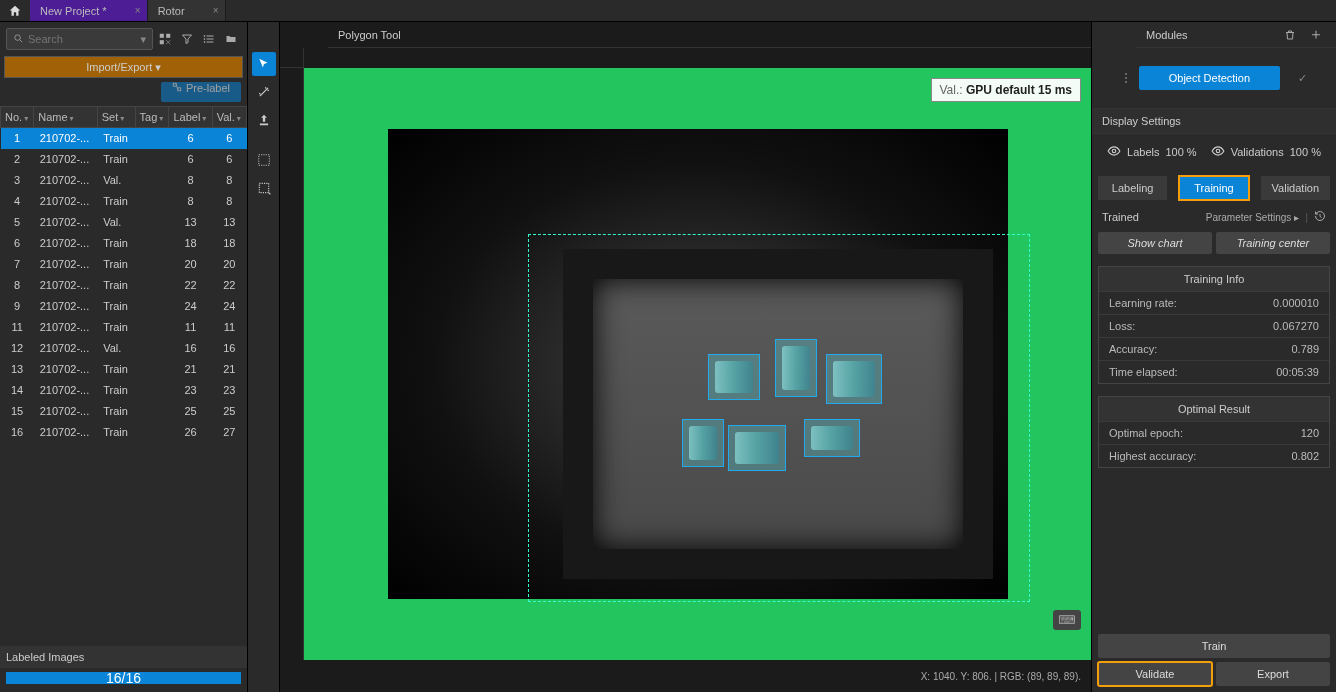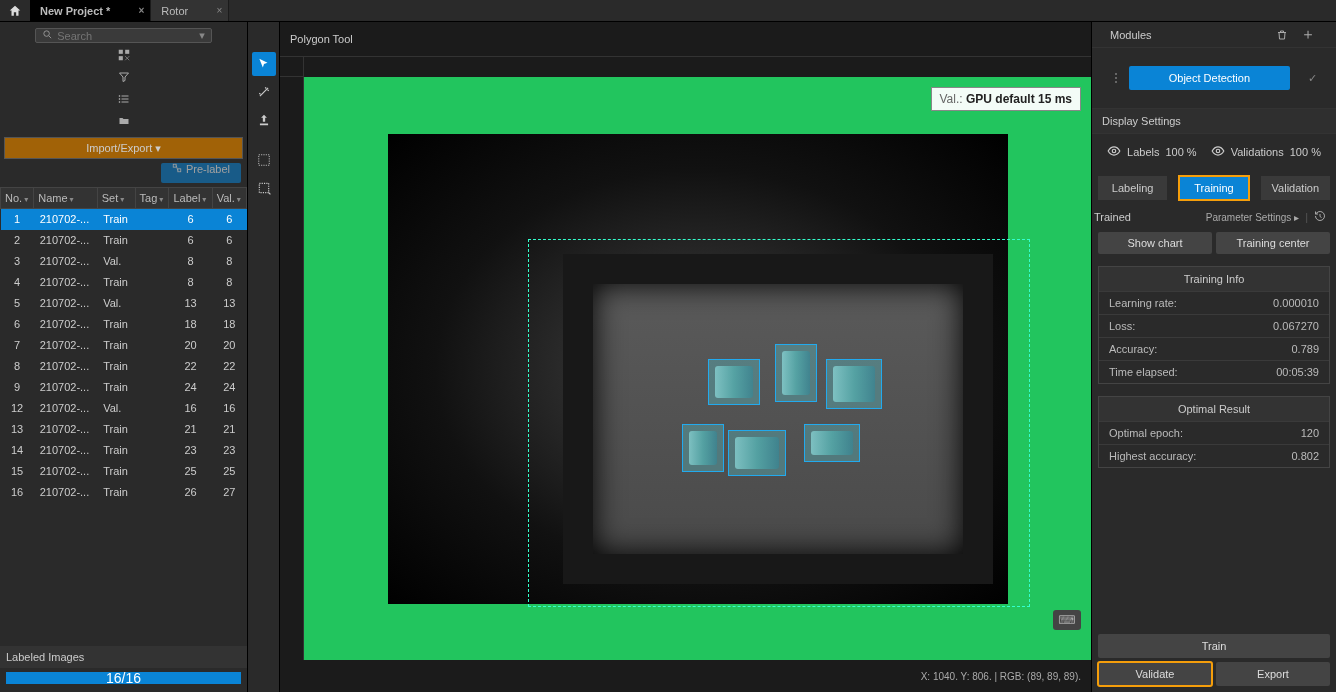--- a/index.html
+++ b/index.html
@@ -1,24 +1,24 @@
 <!DOCTYPE html>
 <html><head>
 <meta charset="utf-8">
 <style>
 * { margin: 0; padding: 0; box-sizing: border-box; font-family: "Segoe UI", Arial, sans-serif; }
 body { background: #1b1b1b; color: #ccc; font-size: 11px; width: 1336px; height: 692px; overflow: hidden; display: flex; flex-direction: column; }
 .top-bar { height: 22px; background: #2a2a2a; display: flex; align-items: center; border-bottom: 1px solid #000; }
 .home-icon { width: 30px; display: flex; justify-content: center; align-items: center; color: #ddd; cursor: pointer; }
 .tab { padding: 0 40px 0 10px; height: 100%; display: flex; align-items: center; color: #bbb; background: #333; border-right: 1px solid #1b1b1b; position: relative; cursor: pointer; }
-.tab.active { background: #000000; font-weight: bold; }
+.tab.active { background: #4c1d95; }
 .tab .close { position: absolute; right: 6px; color: #888; font-size: 10px; }
 .main-row { flex: 1; display: flex; min-height: 0; }
 .left-panel { width: 248px; background: #2a2a2a; display: flex; flex-direction: column; border-right: 1px solid #000; }
-.search-bar { padding: 6px; display: flex; gap: 2px; align-items: center; flex-direction: column; }
+.search-bar { padding: 6px; display: flex; gap: 2px; align-items: center; }
 .search-input-wrap { flex: 1; display: flex; align-items: center; background: #3a3a3a; border: 1px solid #555; border-radius: 2px; height: 22px; padding: 0 6px; }
 .search-input-wrap input { background: transparent; border: none; color: #ccc; font-size: 11px; width: 100%; outline: none; }
 .icon-btn { width: 20px; height: 20px; display: flex; justify-content: center; align-items: center; cursor: pointer; color: #aaa; }
 .import-export-bar { height: 22px; background: #a16207; display: flex; justify-content: center; align-items: center; cursor: pointer; margin: 0 4px 4px 4px; border: 1px solid #555; }
 .prelabel-btn { display: flex; align-items: flex-start; justify-content: center; height: 20px; background: #0a84d6; color: #fff; border-radius: 2px; cursor: pointer; margin: 0 6px 4px auto; width: 80px; opacity: 0.55; gap: 4px; }
 .table-wrap { flex: 1; overflow: auto; }
 table.data-table { width: 100%; border-collapse: collapse; }
 .data-table th { background: #333; color: #bbb; font-weight: normal; padding: 4px 4px; border: 1px solid #444; text-align: left; }
 .data-table th .sort { font-size: 8px; margin-left: 2px; color: #888; }
 .data-table td { padding: 4px 6px; border-bottom: 1px solid transparent; text-align: left; }
@@ -26,54 +26,54 @@
 .data-table td.num-col { text-align: center; }
 .status-bar { height: 22px; background: #333; display: flex; align-items: center; padding: 0 6px; color: #ccc; }
 .progress-wrap { padding: 4px 6px 8px 6px; }
 .progress-bar { background: #444; height: 12px; position: relative; }
 .progress-fill { background: #0a84d6; height: 100%; width: 100%; }
 .progress-text { position: absolute; inset: 0; display: flex; justify-content: center; align-items: center; color: #fff; font-size: 14px; }
 .tool-panel { width: 32px; background: #2a2a2a; display: flex; flex-direction: column; align-items: center; gap: 4px; padding-top: 30px; border-right: 1px solid #000; }
 .tool-btn { width: 24px; height: 24px; display: flex; justify-content: center; align-items: center; cursor: pointer; color: #ccc; border-radius: 2px; }
 .tool-btn.active { background: #0a84d6; color: #fff; }
 .canvas-area { flex: 1; display: flex; flex-direction: column; background: #1b1b1b; position: relative; }
-.canvas-title { height: 35px; display: flex; align-items: center; padding: 0 10px; color: #ccc; border-bottom: 1px solid #333; }
+.canvas-title { height: 26px; display: flex; align-items: center; padding: 0 10px; color: #ccc; border-bottom: 1px solid #333; margin-left: 48px; }
 .ruler-corner { width: 24px; height: 20px; background: #1b1b1b; border-right: 1px solid #333; border-bottom: 1px solid #333; }
 .ruler-h { height: 20px; background: #1b1b1b; border-bottom: 1px solid #333; position: relative; overflow: hidden; }
 .canvas-body { flex: 1; display: flex; min-height: 0; }
 .ruler-v { width: 24px; background: #1b1b1b; border-right: 1px solid #333; position: relative; overflow: hidden; }
 .viewport { flex: 1; position: relative; background: #22c55e; overflow: hidden; }
 .val-overlay { position: absolute; top: 10px; right: 10px; background: rgba(255,255,255,0.95); color: #222; padding: 4px 8px; font-size: 12px; border: 1px solid #888; }
 .val-overlay .lbl { color: #666; }
 .image-sim { position: absolute; left: 50%; top: 50%; transform: translate(-50%, -50%); width: 620px; height: 470px; background: radial-gradient(ellipse at center, #444 0%, #111 60%, #000 100%); }
 .dashed-rect { position: absolute; left: 140px; top: 105px; width: 502px; height: 368px; border: 1px dashed #3fc; }
 .tray { position: absolute; left: 175px; top: 120px; width: 430px; height: 330px; border: 30px solid #181818; background: linear-gradient(#5a5a5a, #4a4a4a); box-shadow: inset 0 0 30px #000; }
 .bolt-box { position: absolute; border: 1px solid #2ae; background: rgba(90,220,230,0.30); }
 .bolt-box .bolt { position: absolute; inset: 6px; background: linear-gradient(90deg, #9ee 0%, #5bb 50%, #389 100%); border-radius: 3px; opacity: 0.6; }
 .canvas-status { height: 32px; display: flex; align-items: center; justify-content: flex-end; padding: 0 10px; color: #aaa; font-size: 10px; }
 .keyboard-icon { position: absolute; right: 10px; bottom: 30px; width: 28px; height: 20px; background: #444; border-radius: 3px; display: flex; justify-content: center; align-items: center; color: #aaa; cursor: pointer; font-size: 12px; }
 .right-panel { width: 245px; background: #2a2a2a; display: flex; flex-direction: column; border-left: 1px solid #000; }
-.panel-header { height: 26px; display: flex; align-items: center; justify-content: space-between; padding: 0 18px; border-bottom: 1px solid #333; }
+.panel-header { height: 26px; display: flex; align-items: center; justify-content: space-between; padding: 0 10px; border-bottom: 1px solid #333; margin-left: 44px; }
 .panel-header .title { color: #ccc; }
 .panel-header .actions { display: flex; gap: 6px; }
 .module-row { display: flex; align-items: center; justify-content: center; padding: 18px 8px; gap: 8px; }
-.module-chip { background: #0a84d6; color: #fff; padding: 6px 40px; border-radius: 2px; cursor: pointer; }
+.module-chip { background: #0a84d6; color: #fff; padding: 6px 30px; border-radius: 2px; cursor: pointer; }
 .grabber { display:flex; gap:2px; flex-direction: column; width: 10px; align-items: center;}
 .grabber span { width: 2px; height: 2px; background: #666; }
 .check { color: #888; margin-left: 10px; }
 .section-title { padding: 6px 10px; color: #ccc; border-bottom: 1px solid #333; border-top: 1px solid #333; background: #2f2f2f; }
 .vis-row { display: flex; justify-content: space-around; padding: 10px 8px; font-size: 11px; color: #ccc; }
 .vis-item { display: flex; align-items: center; gap: 6px; }
 .tabs3 { display: flex; margin: 6px 6px; gap: 12px; }
 .tabs3 .t { flex: 1; text-align: center; padding: 6px 0; background: #3a3a3a; cursor: pointer; }
 .tabs3 .t.active { background: #0a84d6; color: #fff; }
 .tabs3 .t.highlight { outline: 2px solid #f59e0b; outline-offset: -1px; }
-.train-status { display: flex; justify-content: space-between; align-items: center; padding: 4px 10px 8px 2px; color: #ccc; }
+.train-status { display: flex; justify-content: space-between; align-items: center; padding: 4px 10px 8px 10px; color: #ccc; }
 .train-status .ps { font-size: 10px; color: #aaa; cursor: pointer; }
-.two-btn { display: flex; gap: 4px; padding: 0 6px 6px 6px; }
+.two-btn { display: flex; gap: 4px; padding: 0 6px 6px 6px; font-style: italic; }
 .two-btn .b { flex: 1; text-align: center; padding: 5px 0; background: #444; cursor: pointer; color: #ddd; border-radius: 2px; }
 .info-section { margin: 6px; border: 1px solid #444; }
 .info-section .hdr { text-align: center; padding: 6px 0; background: #333; }
 .info-row { display: flex; justify-content: space-between; padding: 5px 10px; color: #bbb; border-top: 1px solid #3a3a3a; }
 .bottom-btns { margin-top: auto; padding: 6px; }
 .btn-wide { display: block; text-align: center; padding: 6px 0; background: #444; color: #ddd; cursor: pointer; border-radius: 2px; margin-bottom: 4px; }
 .two-btn2 { display: flex; gap: 4px; }
 .two-btn2 .b { flex: 1; text-align: center; padding: 6px 0; background: #444; color: #ddd; cursor: pointer; border-radius: 2px; }
 .two-btn2 .b.highlight { outline: 2px solid #f59e0b; outline-offset: -1px; }
 </style>
@@ -229,20 +229,28 @@
             </tr>
             <tr class="row">
               <td class="num-col">9</td>
               <td>210702-...</td>
               <td>Train</td>
               <td></td>
               <td class="num-col">24</td>
               <td class="num-col">24</td>
             </tr>
             <tr class="row">
+              <td class="num-col">11</td>
+              <td>210702-...</td>
+              <td>Train</td>
+              <td></td>
+              <td class="num-col">11</td>
+              <td class="num-col">11</td>
+            </tr>
+            <tr class="row">
               <td class="num-col">12</td>
               <td>210702-...</td>
               <td>Val.</td>
               <td></td>
               <td class="num-col">16</td>
               <td class="num-col">16</td>
             </tr>
             <tr class="row">
               <td class="num-col">13</td>
               <td>210702-...</td>

